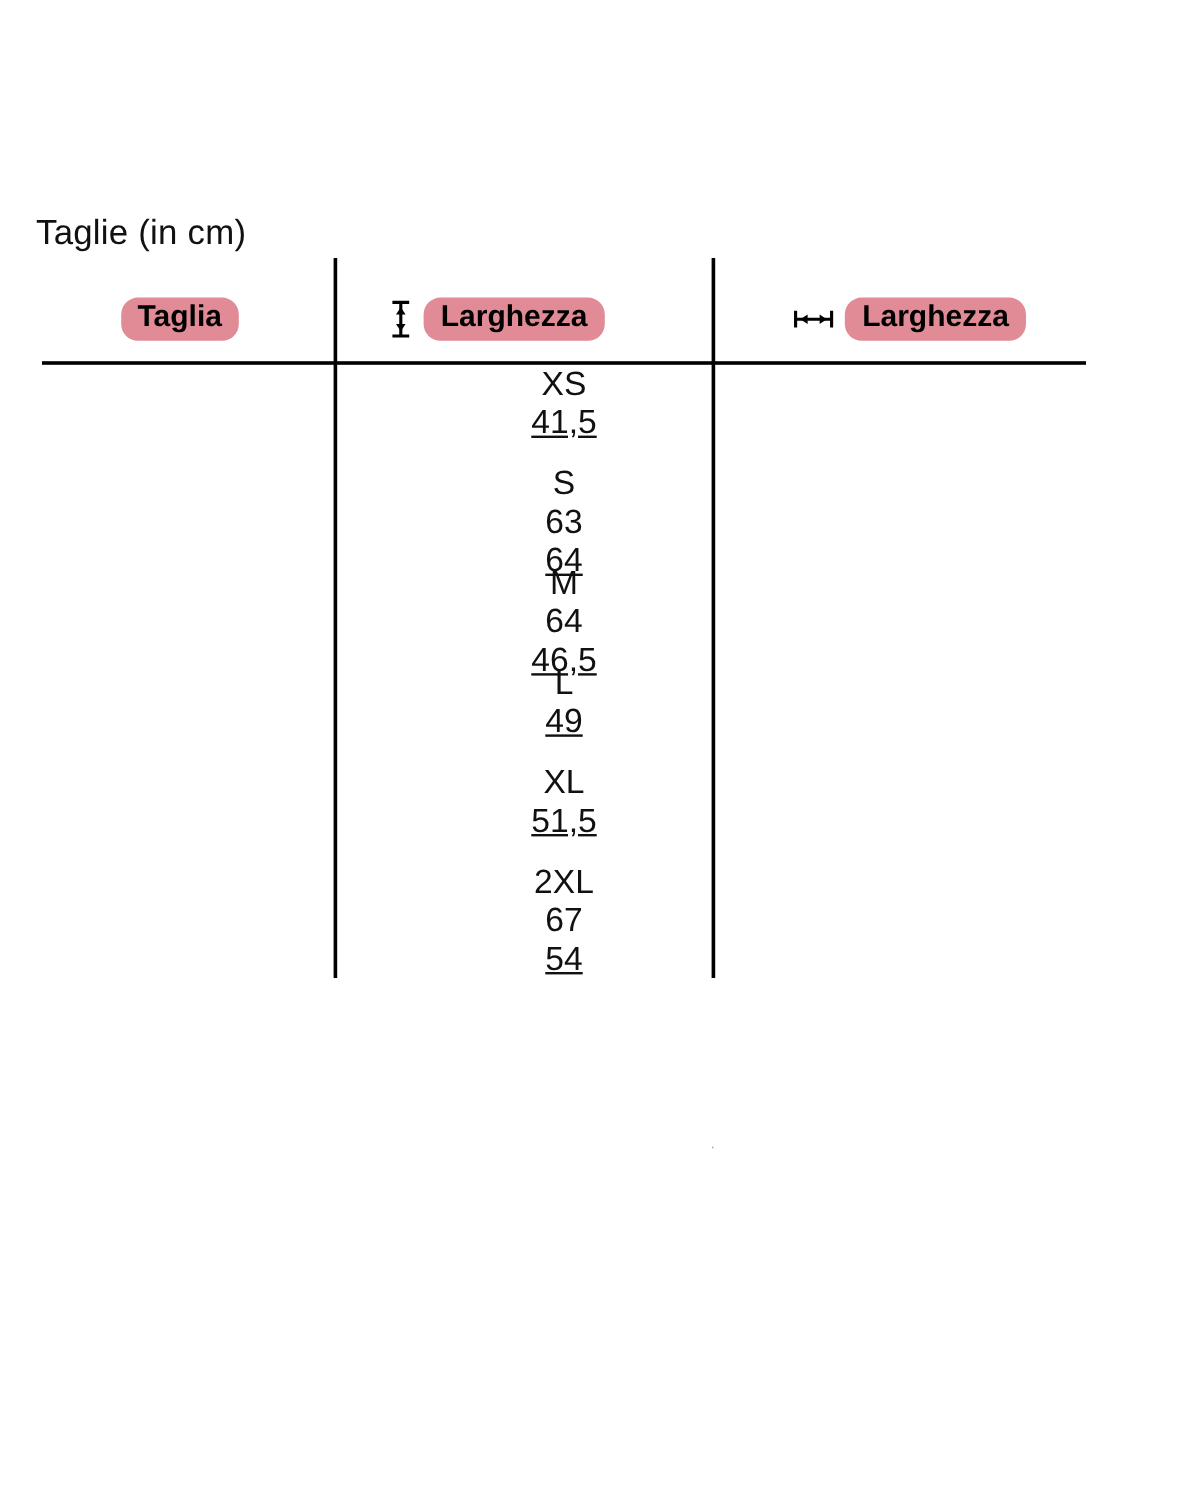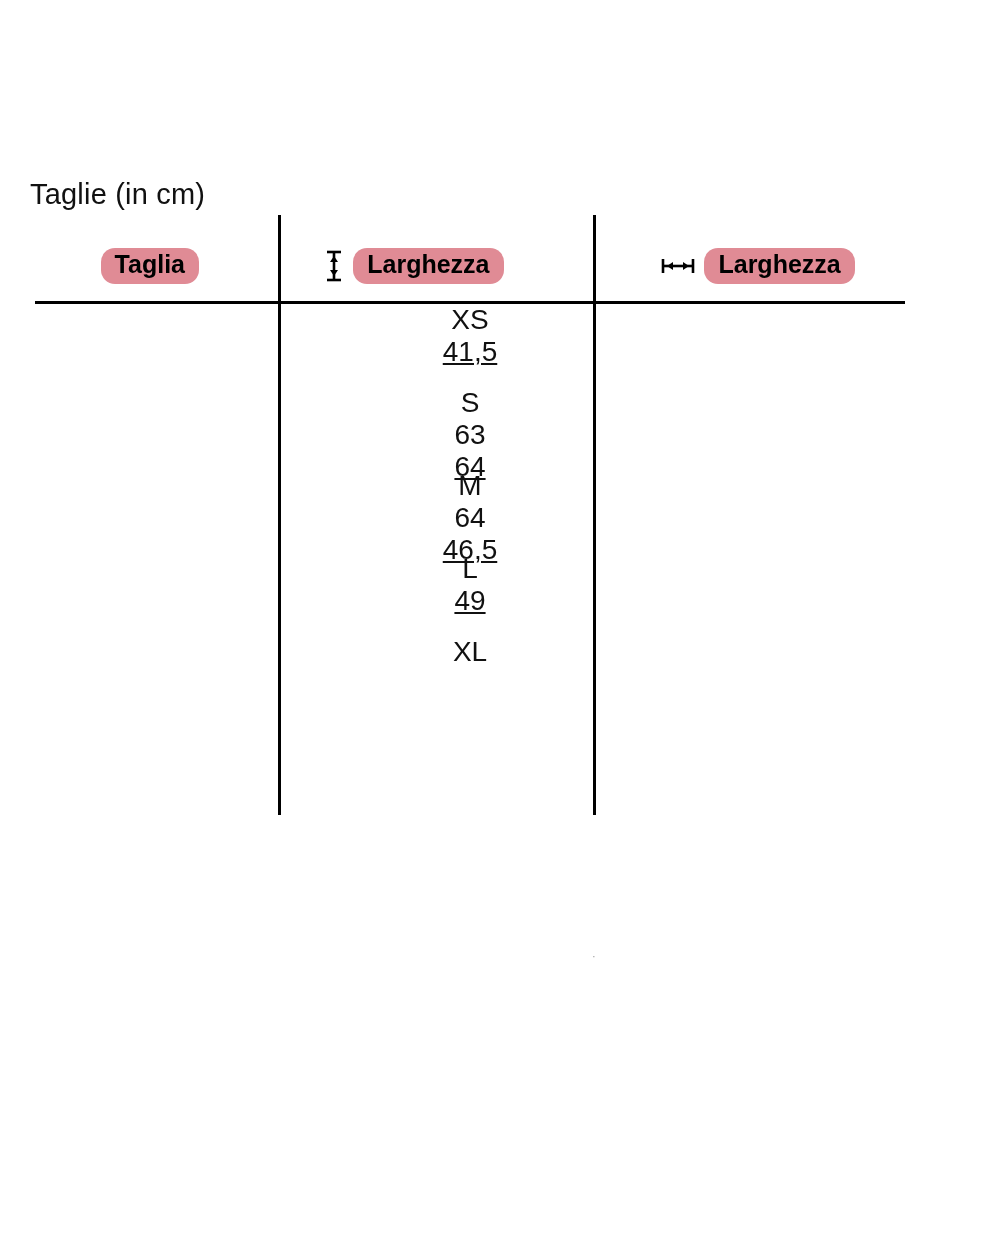--- a/index.html
+++ b/index.html
@@ -209,22 +209,28 @@
         <div class="cell c3">46,5</div>
       </div>
 
       <div class="row">
         <div class="cell c1">L</div>
         <div class="cell c3">49</div>
       </div>
 
       <div class="row">
         <div class="cell c1">XL</div>
-      </div>
-
+        <div class="cell c3">51,5</div>
+      </div>
+
+      <div class="row">
+        <div class="cell c1">2XL</div>
+        <div class="cell c2">67</div>
+        <div class="cell c3">54</div>
+      </div>
 
     </div>
 
   </div>
 
   <div class="tiny-dot">·</div>
 
 
 </div>
 

